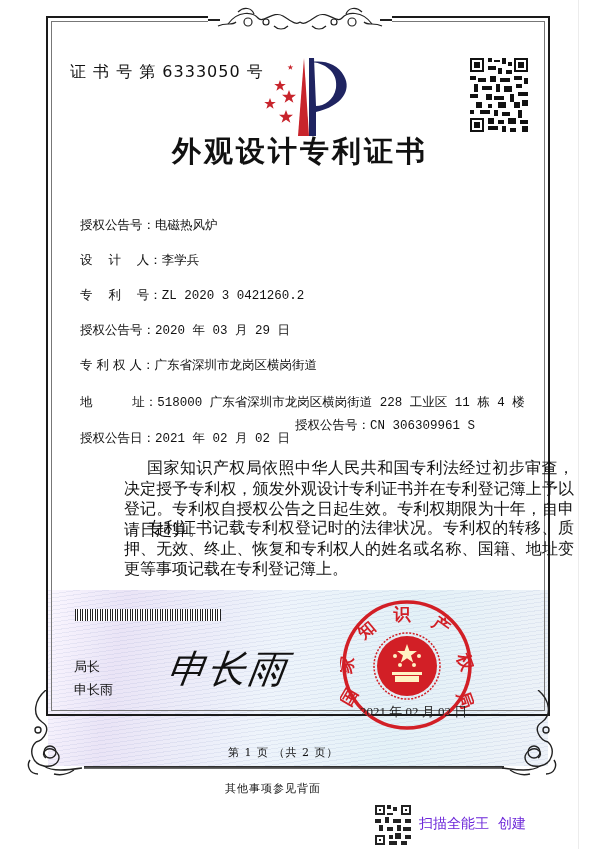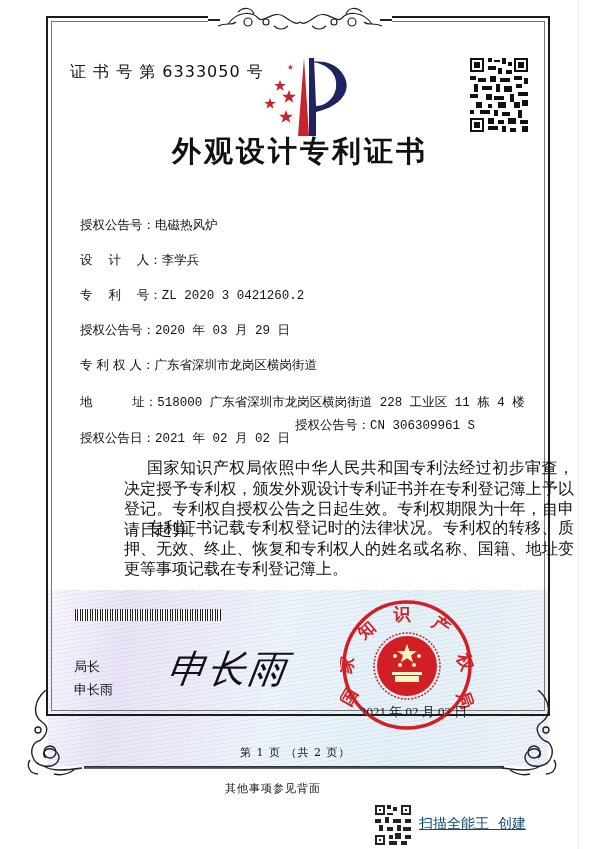--- a/index.html
+++ b/index.html
@@ -94,32 +94,30 @@
     transform: skewX(-8deg);
   }
   .seal { position: absolute; left: 340px; top: 598px; width: 134px; height: 134px; }
   .seal-date {
     position: absolute; left: 360px; top: 703px; font-size: 13px;
     font-family: "Liberation Serif", serif; color: #222;
   }
   .page-num {
     position: absolute; left: 228px; top: 745px; font-size: 11px; letter-spacing: 1px;
     font-family: "DejaVu Serif", serif;
-    margin-left: 12px;
   }
   .back-note {
     position: absolute; left: 225px; top: 781px; font-size: 11px; letter-spacing: 1px;
     font-family: "DejaVu Serif", serif;
     text-align: right;
   }
   .scanner-qr { position: absolute; left: 375px; top: 805px; width: 36px; height: 40px; }
   .scanner-text {
-    position: absolute; left: 419px; top: 815px; font-size: 14px; color: #0c4a6e;
-    font-family: "DejaVu Sans", sans-serif;
-    text-decoration: underline;
+    position: absolute; left: 419px; top: 815px; font-size: 14px; color: #6d28d9;
+    font-family: "DejaVu Sans", sans-serif;
   }
 </style>
 </head>
 <body>
 
 <div class="page-edge"></div>
 
 <div class="guilloche"></div>
 <div class="frame-outer"></div>
 <div class="frame-inner"></div>

